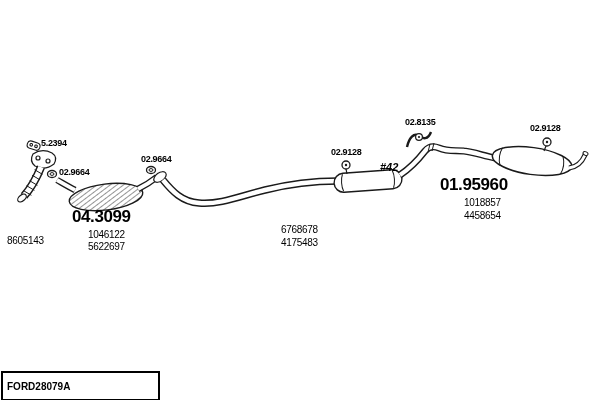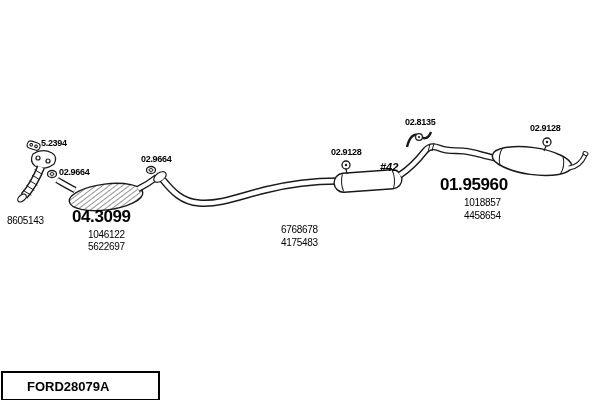--- a/index.html
+++ b/index.html
@@ -15,21 +15,21 @@
   .part-sm { font-size: 9px;  font-weight: 700; letter-spacing: -0.3px; }
   .part-lg { font-size: 17px; font-weight: 700; letter-spacing: -0.4px; }
   .ref     { font-size: 10px; font-weight: 400; letter-spacing: -0.3px; }
   .note    { font-size: 11px;  font-weight: 700; font-style: italic; }
   .code-box {
     position: absolute; left: 1px; top: 371px;
     width: 151px; height: 26px;
     border: 2px solid #000; background: #fff;
     display: flex; align-items: center; padding-left: 4px;
   }
-  .code-text { font-size: 13px; font-weight: 700; margin-left: 20px; }
+  .code-text { font-size: 10px; font-weight: 700; }
 </style>
 </head>
 <body>
 
 <div class="stage">
 
   <svg class="art" width="600" height="400" viewBox="0 0 600 400">
     <defs>
       <pattern id="hatch" patternUnits="userSpaceOnUse" width="4" height="4" patternTransform="rotate(60)">
         <rect width="4" height="4" fill="#ffffff"></rect>
@@ -136,21 +136,21 @@
   </svg>
 
   <div class="lbl part-sm" style="left:41px;top:139px">5.2394</div>
   <div class="lbl part-sm" style="left:59px;top:168px">02.9664</div>
   <div class="lbl part-sm" style="left:141px;top:155px">02.9664</div>
   <div class="lbl part-sm" style="left:331px;top:148px">02.9128</div>
   <div class="lbl part-sm" style="left:405px;top:118px">02.8135</div>
   <div class="lbl part-sm" style="left:530px;top:124px">02.9128</div>
   <div class="lbl note" style="left:380px;top:162px">#42</div>
 
-  <div class="lbl ref" style="left:7px;top:216px">8605143</div>
+  <div class="lbl ref" style="left:7px;top:236px">8605143</div>
 
   <div class="lbl part-lg" style="left:72px;top:208px">04.3099</div>
   <div class="lbl ref" style="left:88px;top:230px">1046122</div>
   <div class="lbl ref" style="left:88px;top:242px">5622697</div>
 
   <div class="lbl ref" style="left:281px;top:225px">6768678</div>
   <div class="lbl ref" style="left:281px;top:238px">4175483</div>
 
   <div class="lbl part-lg" style="left:440px;top:176px">01.95960</div>
   <div class="lbl ref" style="left:464px;top:198px">1018857</div>

